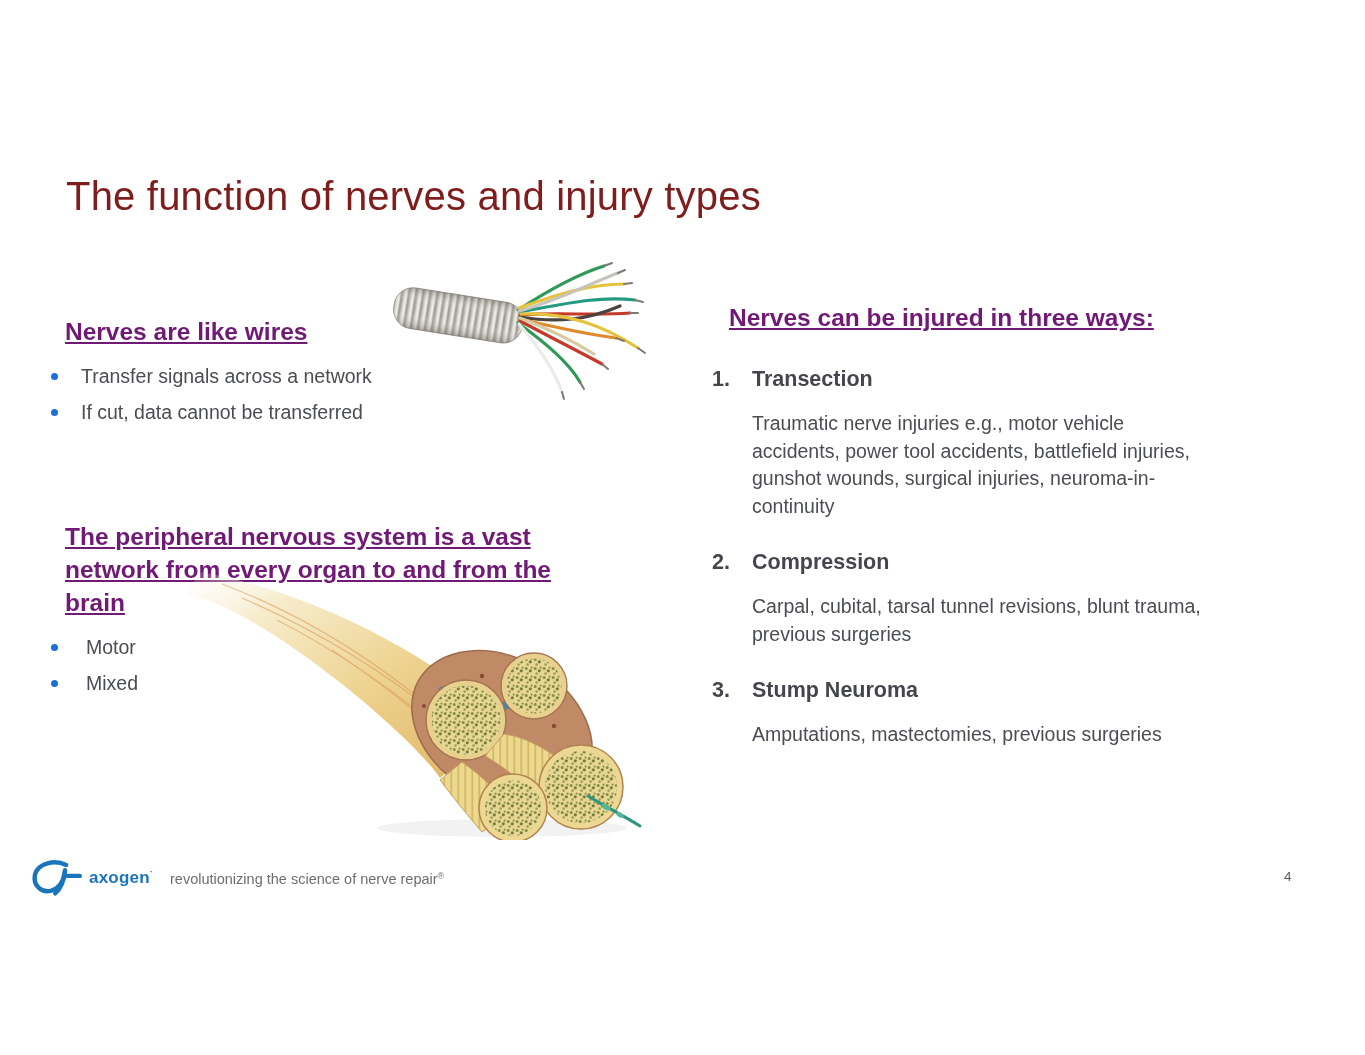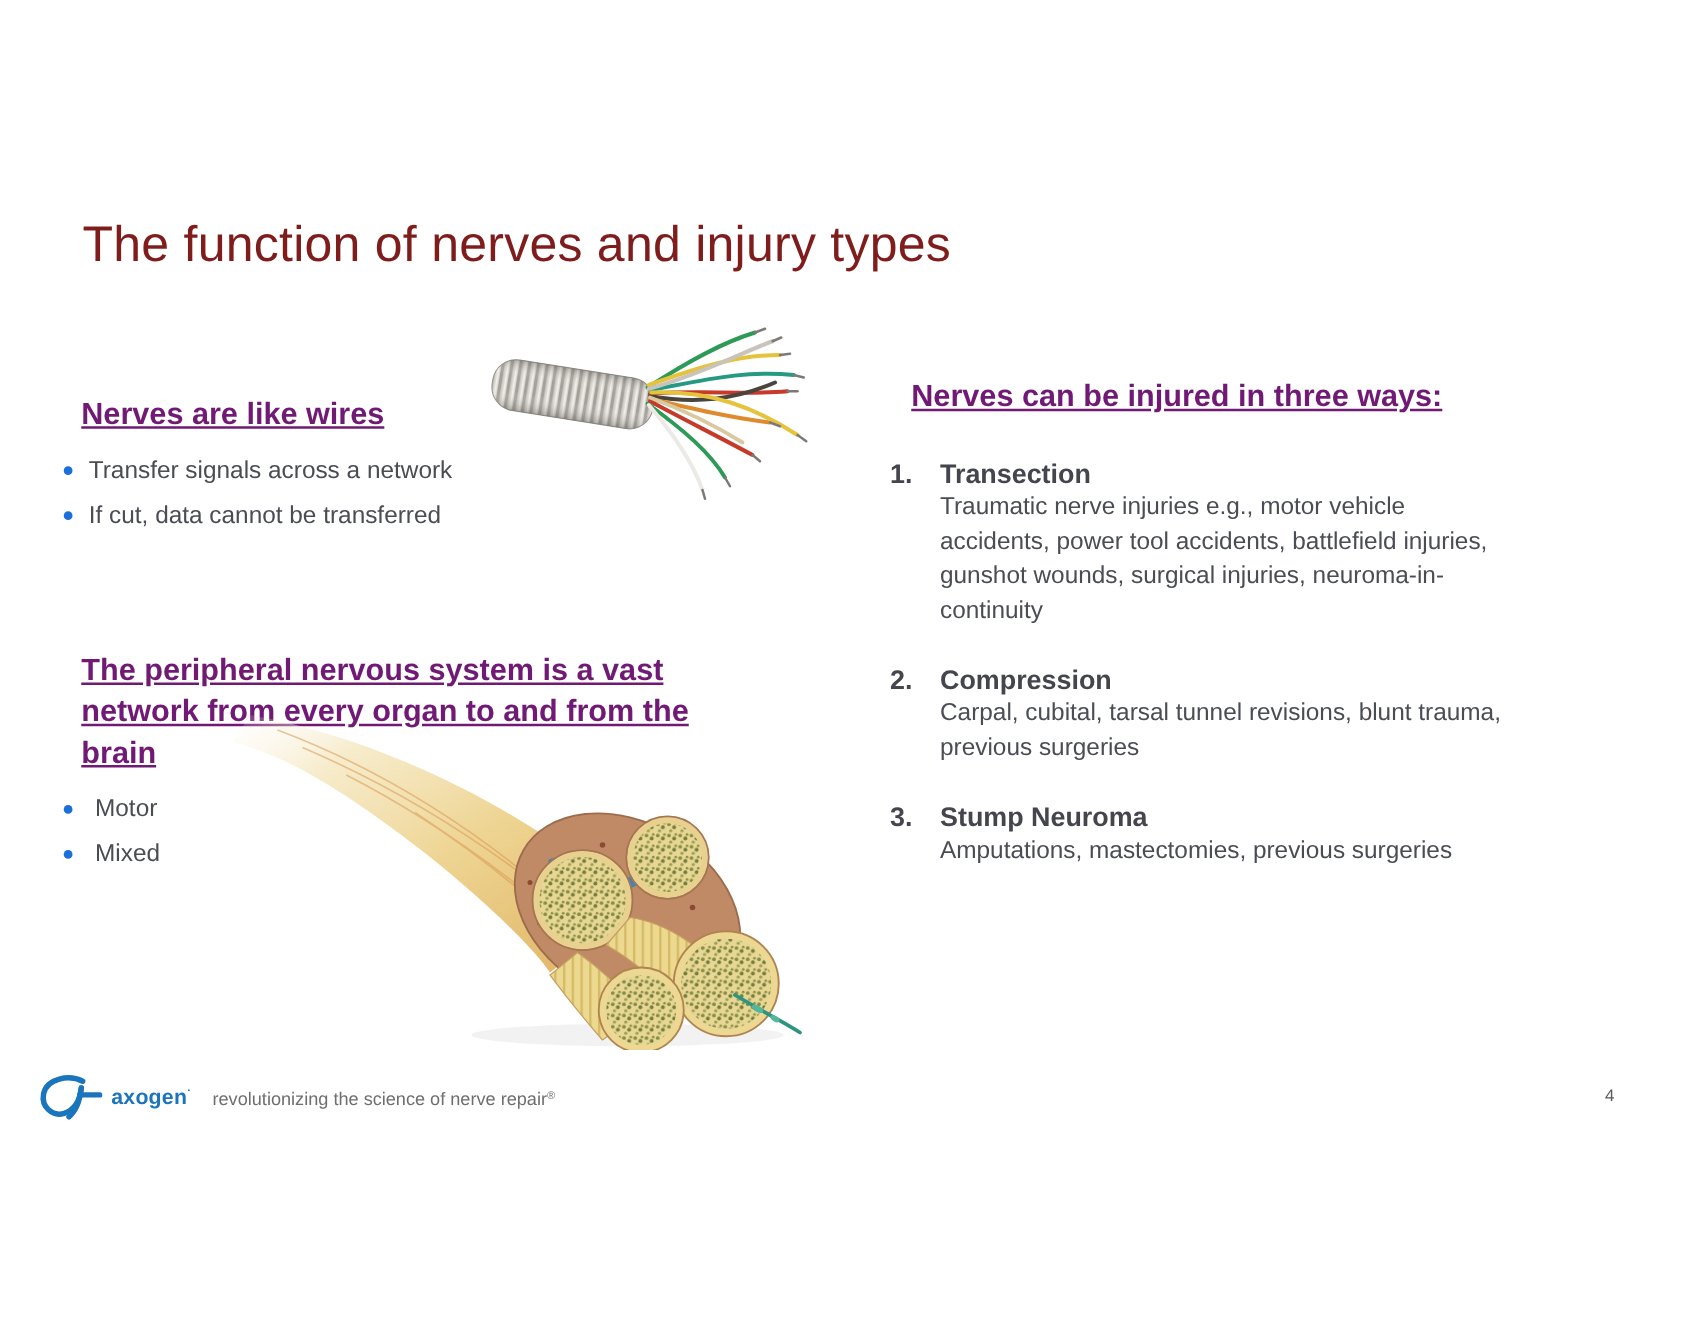--- a/index.html
+++ b/index.html
@@ -22,21 +22,21 @@
     text-decoration:underline;
   }
   .pre-line{white-space:pre-line;}
   
   .sec-wires{position:absolute;left:48px;top:298px;width:620px;}
   .sec-pns{position:absolute;left:48px;top:503px;width:590px;}
   ul.bullets{list-style:none;margin:14px 0 0 0;padding:0;}
   ul.bullets li{
     display:flex;align-items:flex-start;
     margin:0 0 14px 0;
-    font-size:19.5px;color:#4b4d54;line-height:22px;
+    font-size:19.5px;color:#4b4d54;line-height:22px;gap:10px;
   }
   .bullet-dot{
     flex:0 0 auto;width:7px;height:7px;border-radius:50%;
     background:#1a6fdb;margin:8px 13px 0 3px;
   }
   .sec-pns .bullet-dot{margin-right:18px;}
   
   .wire-img{position:absolute;left:392px;top:256px;width:258px;height:148px;}
   .nerve-img{position:absolute;left:182px;top:558px;width:465px;height:282px;}
   
@@ -45,21 +45,21 @@
   .injury-item{
     display:grid;grid-template-columns:40px 1fr;
     margin-bottom:29px;
   }
   .injury-num,.injury-title{
     font-size:21.5px;font-weight:700;color:#45464d;line-height:26px;
   }
   .injury-desc{
     grid-column:2;
     font-size:19.5px;color:#4b4d54;line-height:27.5px;
-    margin-top:0;
+    margin-top:18px;
   }
   
   .footer-logo{
     position:absolute;left:30px;top:853px;height:48px;
     display:flex;align-items:center;
   }
   .logo-mark{width:52px;height:44px;margin-right:7px;}
   .logo-text{
     font-size:17px;font-weight:700;color:#1b75bc;letter-spacing:.2px;
   }

